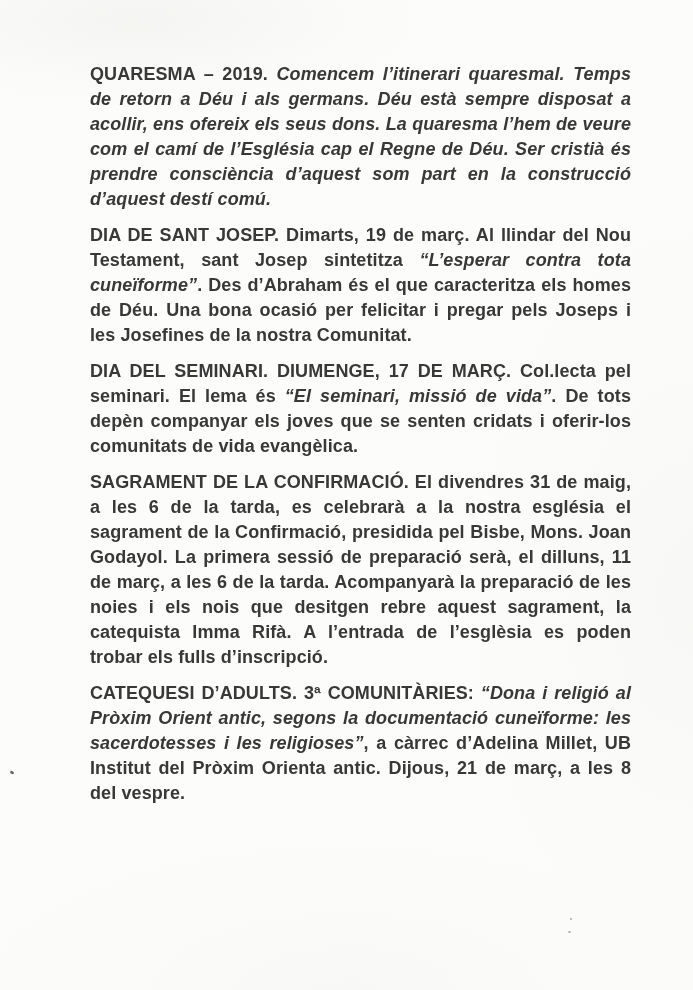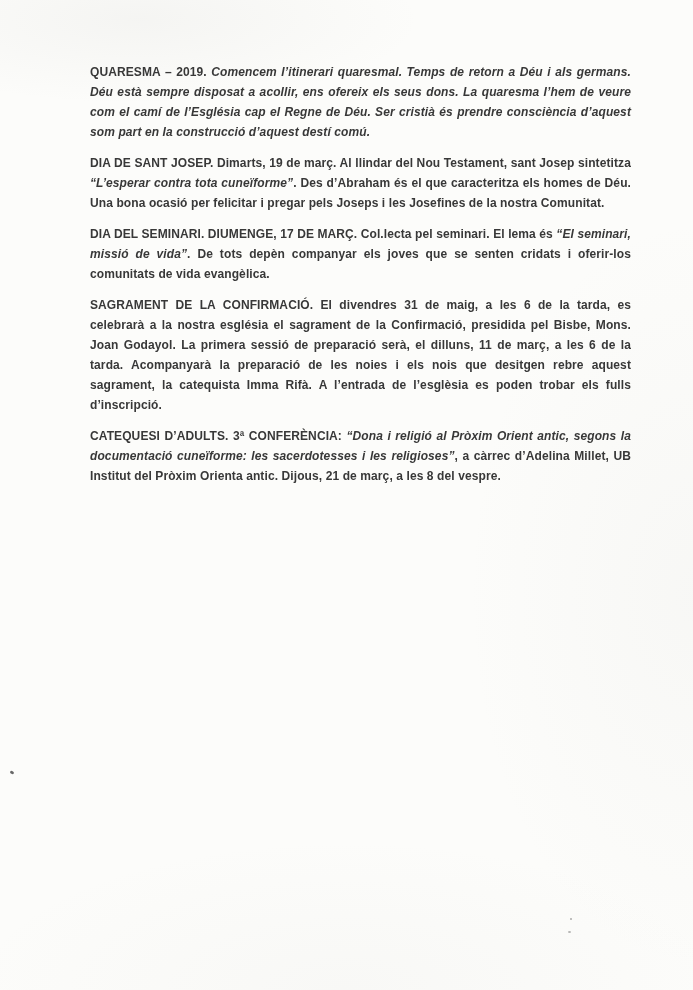--- a/index.html
+++ b/index.html
@@ -28,22 +28,22 @@
     pointer-events: none;
   }
   .content {
     position: absolute;
     left: 90px;
     top: 62px;
     width: 541px;
   }
   p.para {
     margin: 0 0 11px 0;
-    font-size: 12px;
-    line-height: 20px;
+    font-size: 18px;
+    line-height: 25px;
     text-align: justify;
     letter-spacing: 0.1px;
   }
   .b  { font-weight: 700; font-style: normal; }
   .bi { font-weight: 700; font-style: italic; }
   
   .speck {
     position: absolute;
     background: #4c4c4c;
     border-radius: 50%;
@@ -64,21 +64,21 @@
 
 
 
     <p class="para"><span class="b">DIA DE SANT JOSEP. Dimarts, 19 de març. Al llindar del Nou Testament, sant Josep sintetitza </span><span class="bi">“L’esperar contra tota cuneïforme”</span><span class="b">. Des d’Abraham és el que caracteritza els homes de Déu. Una bona ocasió per felicitar i pregar pels Joseps i les Josefines de la nostra Comunitat.</span></p>
 
     <p class="para"><span class="b">DIA DEL SEMINARI. DIUMENGE, 17 DE MARÇ. Col.lecta pel seminari. El lema és </span><span class="bi">“El seminari, missió de vida”</span><span class="b">. De tots depèn companyar els joves que se senten cridats i oferir-los comunitats de vida evangèlica.</span></p>
 
     <p class="para"><span class="b">SAGRAMENT DE LA CONFIRMACIÓ. </span><span class="b">El divendres 31 de maig, a les 6 de la tarda, es celebrarà a la nostra església el sagrament de la Confirmació, presidida pel Bisbe, Mons. Joan Godayol. La primera sessió de preparació serà, el dilluns, 11 de març, a les 6 de la tarda. Acompanyarà la preparació de les noies i els nois que desitgen rebre aquest sagrament, la catequista Imma Rifà. A l’entrada de l’esglèsia es poden trobar els fulls d’inscripció.</span></p>
 
 
-    <p class="para"><span class="b">CATEQUESI D’ADULTS. 3ª CONFERÈNCIA: </span><span class="bi">“Dona i religió al Pròxim Orient antic, segons la documentació cuneïforme: les sacerdotesses i les religioses”</span><span class="b">, a càrrec d’Adelina Millet, UB Institut del Pròxim Orienta antic. Dijous, 21 de març, a les 8 del vespre.</span></p>
+    <p class="para"><span class="b">CATEQUESI D’ADULTS. 3ª COMUNITÀRIES: </span><span class="bi">“Dona i religió al Pròxim Orient antic, segons la documentació cuneïforme: les sacerdotesses i les religioses”</span><span class="b">, a càrrec d’Adelina Millet, UB Institut del Pròxim Orienta antic. Dijous, 21 de març, a les 8 del vespre.</span></p>
 
   </div>
 
   <div class="speck speck-1"></div>
   <div class="speck speck-2"></div>
   <div class="speck speck-3"></div>
 
 </div>
 
 </body></html>

